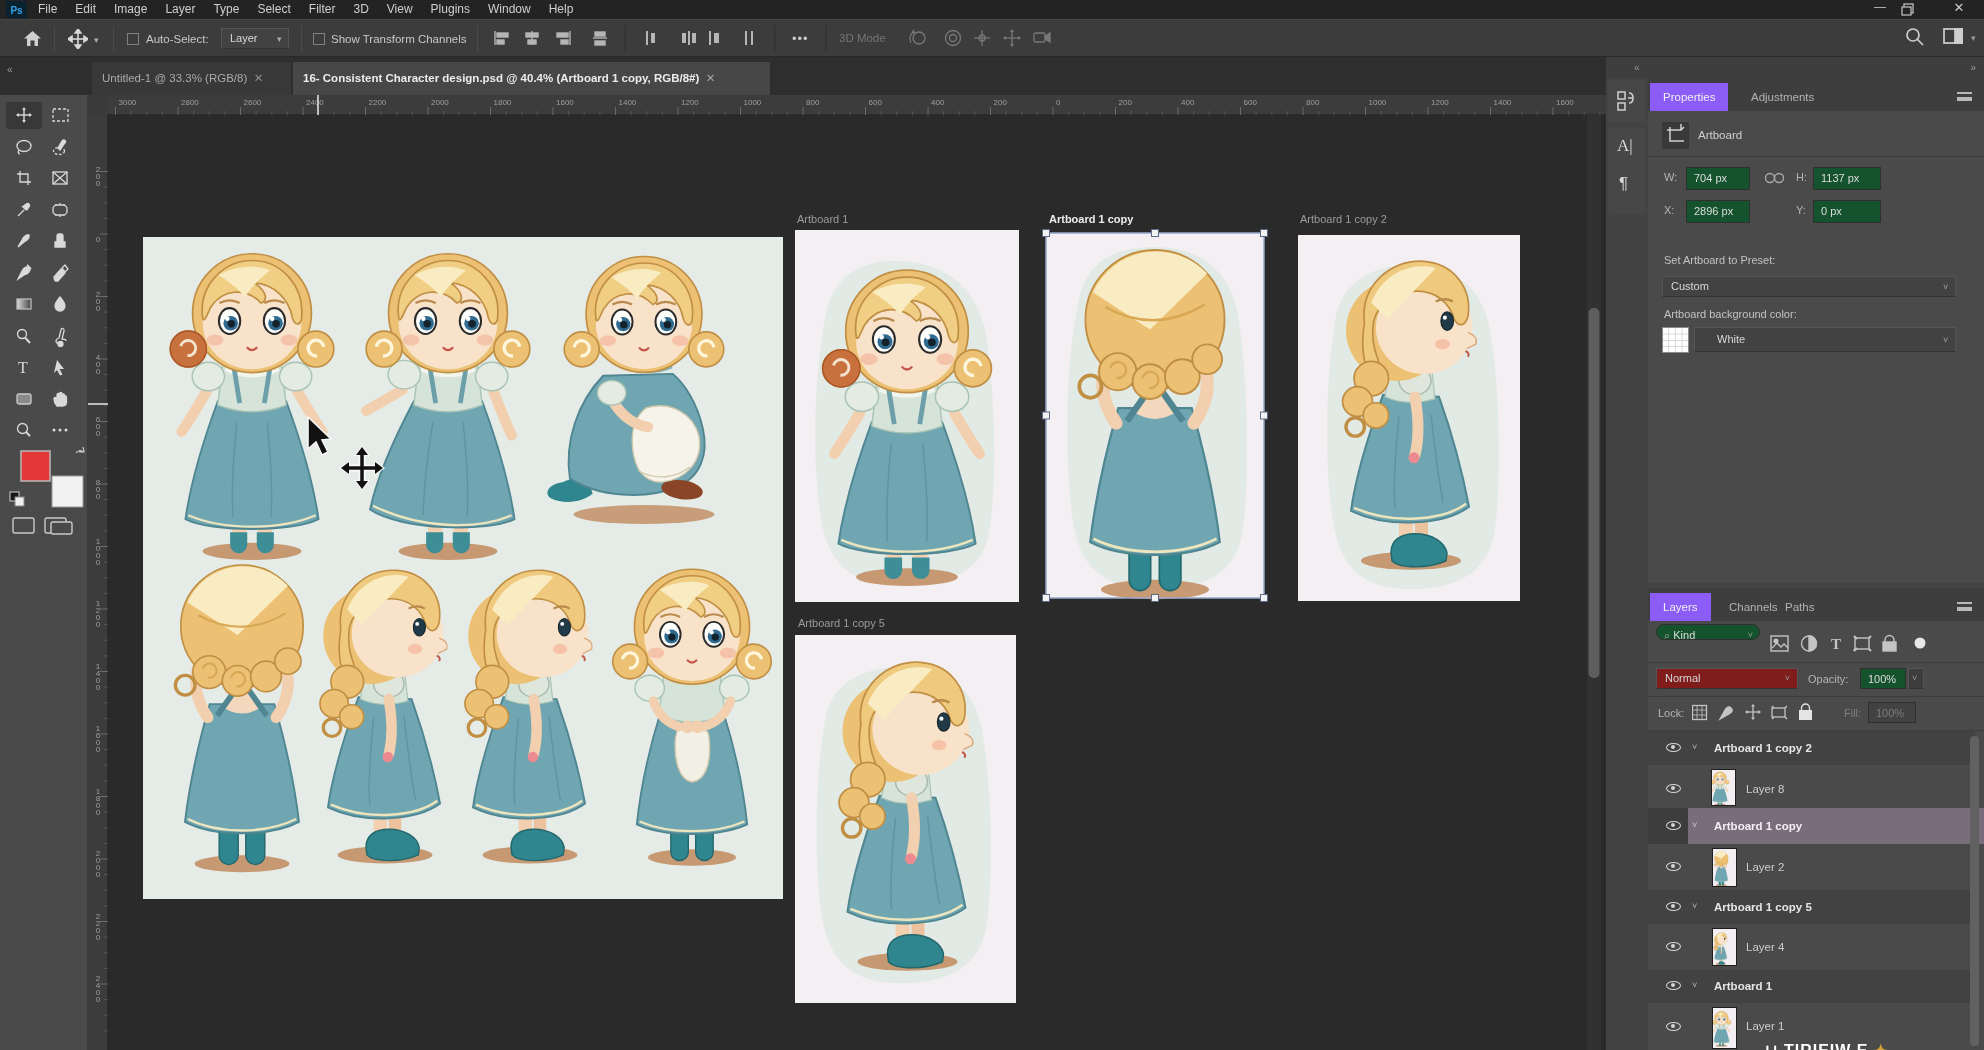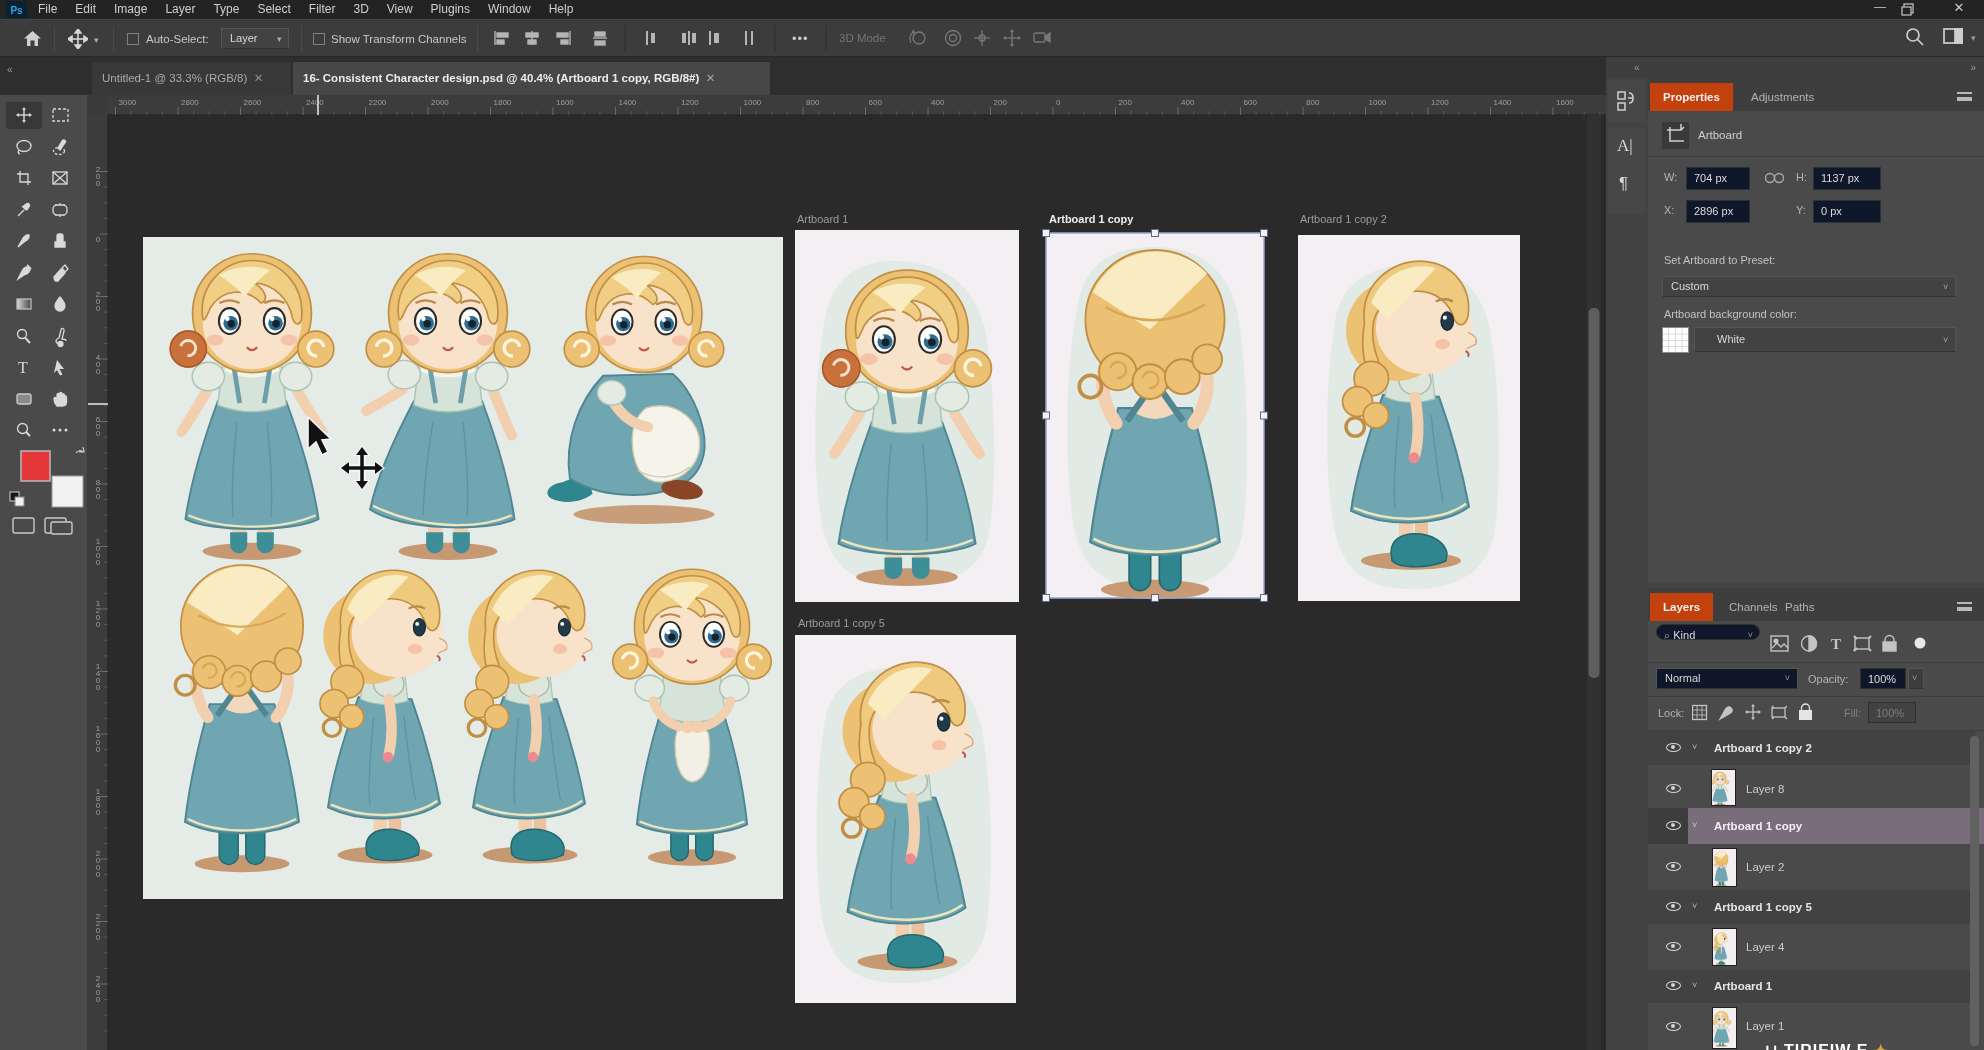--- a/index.html
+++ b/index.html
@@ -7,23 +7,23 @@
 #menubar .mi{display:inline-block;margin:0 9px;line-height:19px;vertical-align:top}
 #optbar{left:0;top:19px;width:1984px;height:38px;background:#3c3c3c;border-top:1px solid #464646;border-bottom:1px solid #282828;color:#c8c8c8;font-size:11.5px}
 .vsep{position:absolute;top:6px;height:26px;width:1px;background:#2e2e2e;border-right:1px solid #4a4a4a}
 #tabbar{left:0;top:57px;width:1984px;height:38px;background:#2e2e2e}
 .tab{position:absolute;top:5px;height:33px;font-size:11.5px;line-height:33px;padding:0 10px;white-space:nowrap}
 #toolbar{left:0;top:95px;width:88px;height:955px;background:#4a4a4a;border-right:1px solid #3a3a3a}
 #rightdock{left:1606px;top:57px;width:378px;height:993px;background:#434343}
 .panel{position:absolute;background:#4a4a4a}
 .ptabrow{position:absolute;left:0;top:0;width:100%;height:33px;background:#3e3e3e}
 .ptab{position:absolute;top:5px;height:28px;line-height:28px;padding:0 13px;font-size:11.5px}
-.ptab.on{background:#c2410c;color:#f0f0f0;font-weight:bold}
+.ptab.on{background:#8b5cf6;color:#f0f0f0;font-weight:normal}
 .ptab.off{color:#b2b2b2}
-.fld{position:absolute;background:#0f172a;border:1px solid #2f2f2f;color:#dcdcdc;font-size:11px;line-height:21px;padding-left:7px}
+.fld{position:absolute;background:#14532d;border:1px solid #2f2f2f;color:#dcdcdc;font-size:11px;line-height:21px;padding-left:7px}
 .lbl{position:absolute;color:#b4b4b4;font-size:11px}
 .ddn{position:absolute;background:#424242;border:1px solid #555;border-bottom-color:#333;color:#d8d8d8;font-size:11px;line-height:19px;padding-left:8px}
 .chev{position:absolute;color:#aaa;font-size:9px}
 .eye{position:absolute;width:15px;height:9px;border:1.5px solid #d4d4d4;border-radius:50%}
 .eye:after{content:"";position:absolute;left:3.5px;top:1px;width:4px;height:4px;background:#d4d4d4;border-radius:50%}
 .lrow-t{position:absolute;color:#cccccc;font-size:11.5px}
 .thumb{position:absolute;width:25px;background:#f2eef1;border:1px solid #1e1e1e;overflow:hidden}
 .hdr{position:absolute;left:0;width:327px;background:#424242}
 .hamb{position:absolute;width:15px;height:9px;border-top:2px solid #b9b9b9;border-bottom:2px solid #b9b9b9}
 .hamb:after{content:"";position:absolute;left:0;top:2.5px;width:15px;height:2px;background:#b9b9b9}
@@ -787,21 +787,21 @@
           <path d="M1,3 m-1,-2 l3,3 M15,3 l2,-2 M1,14 l-1,2 3,-3 M15,14 l2,2" stroke-width="2"></path>
         </g>
    <g transform="translate(114,1)">
           <rect x="1" y="7" width="13" height="9" fill="#c4c4c4"></rect>
           <path d="M3,7 V5 a4.5,4.5 0 0 1 9,0 v2"></path>
         </g>
    <circle cx="152" cy="9" r="5.5" fill="#e8e8e8" stroke="none"></circle>
   </g>
  </svg>
  <div class="abs" style="left:0;top:74px;width:336px;height:1px;background:#3c3c3c"></div>
- <div class="ddn" style="left:8px;top:80px;width:142px;height:21px;background:#0f172a">Normal<span style="position:absolute;right:7px;color:#999;font-size:9px">˅</span></div>
+ <div class="ddn" style="left:8px;top:80px;width:142px;height:21px;background:#7f1d1d">Normal<span style="position:absolute;right:7px;color:#999;font-size:9px">˅</span></div>
  <div class="lbl" style="left:160px;top:85px">Opacity:</div>
  <div class="fld" style="left:212px;top:80px;width:46px;height:21px">100%</div>
  <div class="ddn" style="left:260px;top:80px;width:16px;height:21px;background:#3d3d3d">
       <span style="position:absolute;left:3px;color:#999;font-size:9px">˅</span>
     </div>
  <div class="abs" style="left:0;top:108px;width:336px;height:1px;background:#3c3c3c"></div>
  <div class="lbl" style="left:10px;top:119px">Lock:</div>
  <svg class="abs" style="left:44px;top:114px" width="180" height="22">
   <g stroke="#c4c4c4" stroke-width="1.3" fill="none">
    <g transform="translate(0,3)">

